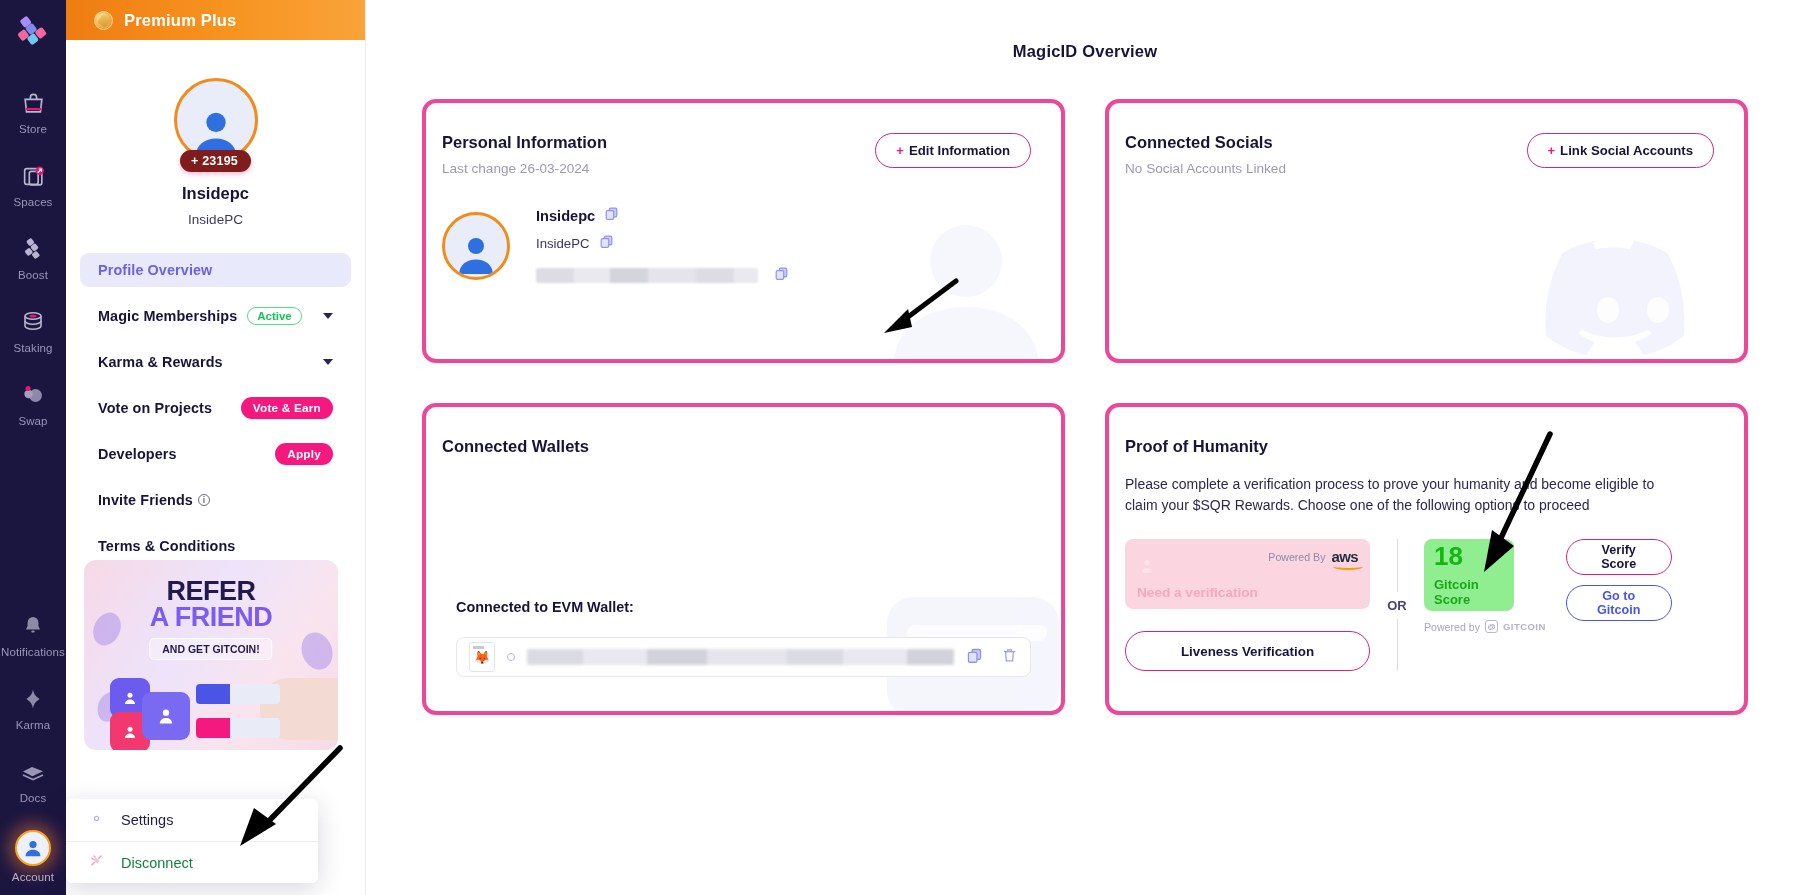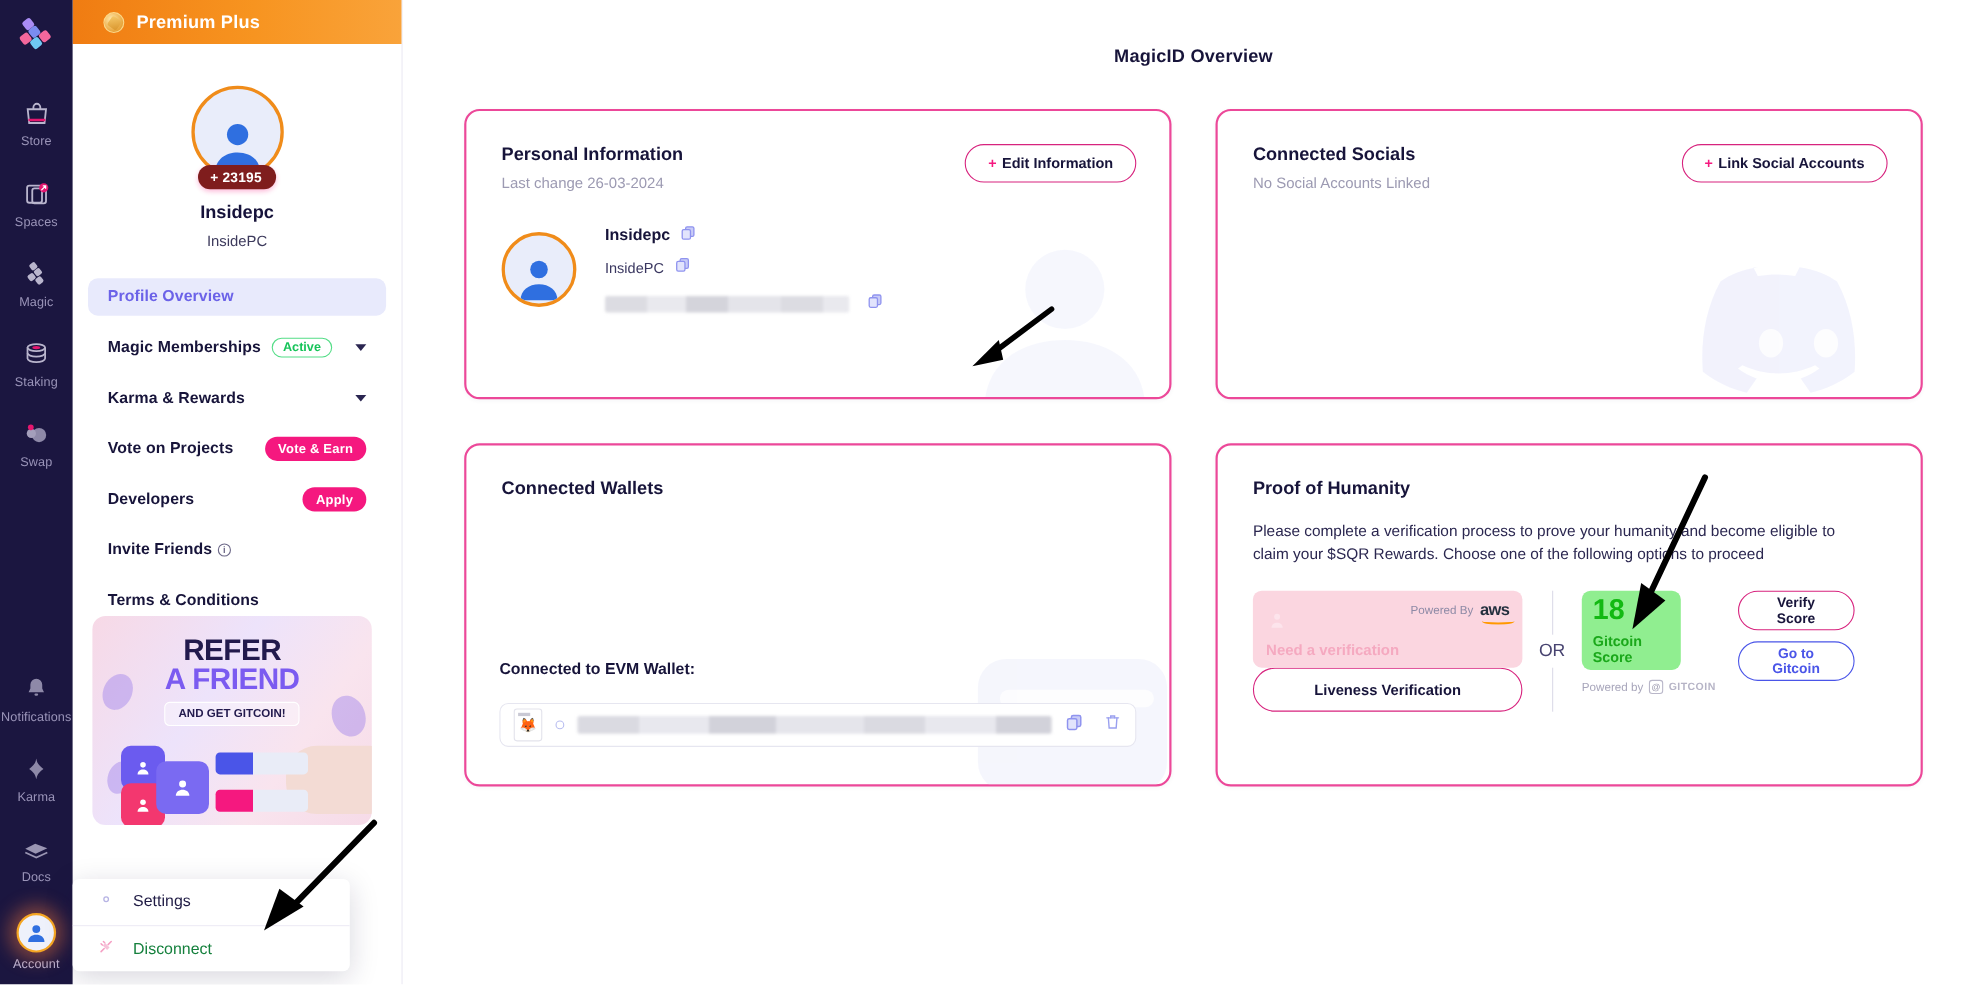--- a/index.html
+++ b/index.html
@@ -138,23 +138,23 @@
 
   
   .main { flex: 1 1 auto; height: 895px; position: relative;
     background:#fff; padding: 0 56px; overflow: hidden; }
   .page-title { text-align:center; font-size: 16.5px; font-weight: 700;
     color:#17143a; margin-top: 42px; letter-spacing:.2px; }
 
   .grid { display: grid; grid-template-columns: 1fr 1fr; gap: 40px;
     margin-top: 38px; }
   .card {
-    background:#fff; border: 2px solid #ec4899; border-radius: 14px;
+    background:#fff; border: 4px solid #ec4899; border-radius: 14px;
     box-shadow: 0 1px 4px rgba(30,25,80,.04);
-    position: relative; overflow: hidden; padding: 30px 30px 26px 32px;
+    position: relative; overflow: hidden; padding: 30px 30px 26px 16px;
   }
   .card.h1 { height: 264px; }
   .card.h2 { height: 312px; }
   .card-head { display:flex; align-items:flex-start; justify-content:space-between; }
   .card-title { font-size: 16.5px; font-weight: 700; color: #17143a; }
   .card-sub { font-size: 13.6px; color: #9c9ab2; margin-top: 9px; }
 
   .pill-btn {
     border: 1.5px solid #d7237e; border-radius: 22px; background: #fff;
     padding: 9px 20px; font-size: 13.2px; font-weight: 700; color: #17143a;
@@ -210,28 +210,28 @@
     align-items:center; gap: 6px; }
   .aws-powered-t { font-size: 10.6px; color:#8e8aa6; }
   .aws-logo { font-size: 15px; font-weight: 800; color:#232f3e; letter-spacing:-.6px;
     position: relative; line-height: 1; }
   .aws-smile { position:absolute; left: 2px; bottom: -6px; width: 30px; height: 7px;
     border-bottom: 2.2px solid #ff9900; border-radius: 0 0 50% 50%; }
   .aws-ghost-person { position:absolute; left: 14px; top: 16px; width:16px;height:22px; }
   .aws-need { position:absolute; left: 12px; bottom: 9px; font-size: 13.6px;
     font-weight: 700; color: #f5a9c0; }
   .liveness-btn {
-    margin-top: 0; width: 100%; border: 1.5px solid #d7237e; border-radius: 22px;
+    margin-top: 22px; width: 100%; border: 1.5px solid #d7237e; border-radius: 22px;
     background:#fff; height: 40px; font-size: 13.4px; font-weight: 700; color:#17143a;
     display:flex; align-items:center; justify-content:center; cursor:pointer;
   }
   .or-col { display:flex; flex-direction:column; align-items:center;
     width: 54px; align-self: stretch; }
   .or-line { width: 1px; background:#dcdbe8; flex:1 1 auto; }
-  .or-text { font-size: 16px; font-weight:400; color:#474370; padding: 6px 0; }
+  .or-text { font-size: 13px; font-weight:700; color:#474370; padding: 6px 0; }
   .poh-right { display:flex; align-items:flex-start; gap: 20px; }
   .gitcoin-box {
     width: 90px; height: 72px; background:#90ee90; border-radius: 8px;
     padding: 7px 10px; display:flex; flex-direction:column; justify-content:center;
   }
   .gitcoin-score { font-size: 26px; font-weight: 700; color:#13b913; line-height:1; }
   .gitcoin-label { font-size: 13px; font-weight:700; color:#1aa81a; margin-top: 8px; }
   .gitcoin-powered { display:flex; align-items:center; gap:5px; margin-top: 9px;
     font-size: 10.6px; color:#a8a6bb; }
   .gc-mark { width:13px;height:13px;border:1.2px solid #b9b7c9; border-radius:3px;
@@ -300,21 +300,21 @@
       <span class="rail-ico">
         <svg width="25" height="25" viewBox="0 0 24 24">
           <g transform="rotate(-38 12 12)" fill="#b9b5cd">
             <rect x="4" y="8" width="6" height="6" rx="1.6"></rect>
             <rect x="11" y="8" width="6" height="6" rx="1.6"></rect>
             <rect x="7.5" y="14.5" width="6" height="6" rx="1.6"></rect>
             <rect x="11" y="1.5" width="6" height="6" rx="1.6"></rect>
           </g>
         </svg>
       </span>
-      <span class="rail-label">Magic</span>
+      <span class="rail-label">Boost</span>
     </div>
 
     <div class="rail-item">
       <span class="rail-ico">
         <svg width="26" height="26" viewBox="0 0 26 26" fill="none">
           <ellipse cx="13" cy="7" rx="8" ry="3.2" stroke="#b9b5cd" stroke-width="1.6"></ellipse>
           <path d="M5 7v5c0 1.8 3.6 3.2 8 3.2s8-1.4 8-3.2V7" stroke="#b9b5cd" stroke-width="1.6"></path>
           <path d="M5 12v5c0 1.8 3.6 3.2 8 3.2s8-1.4 8-3.2v-5" stroke="#b9b5cd" stroke-width="1.6"></path>
           <ellipse cx="13" cy="7" rx="3.6" ry="1.5" fill="#e5176f"></ellipse>
         </svg>

